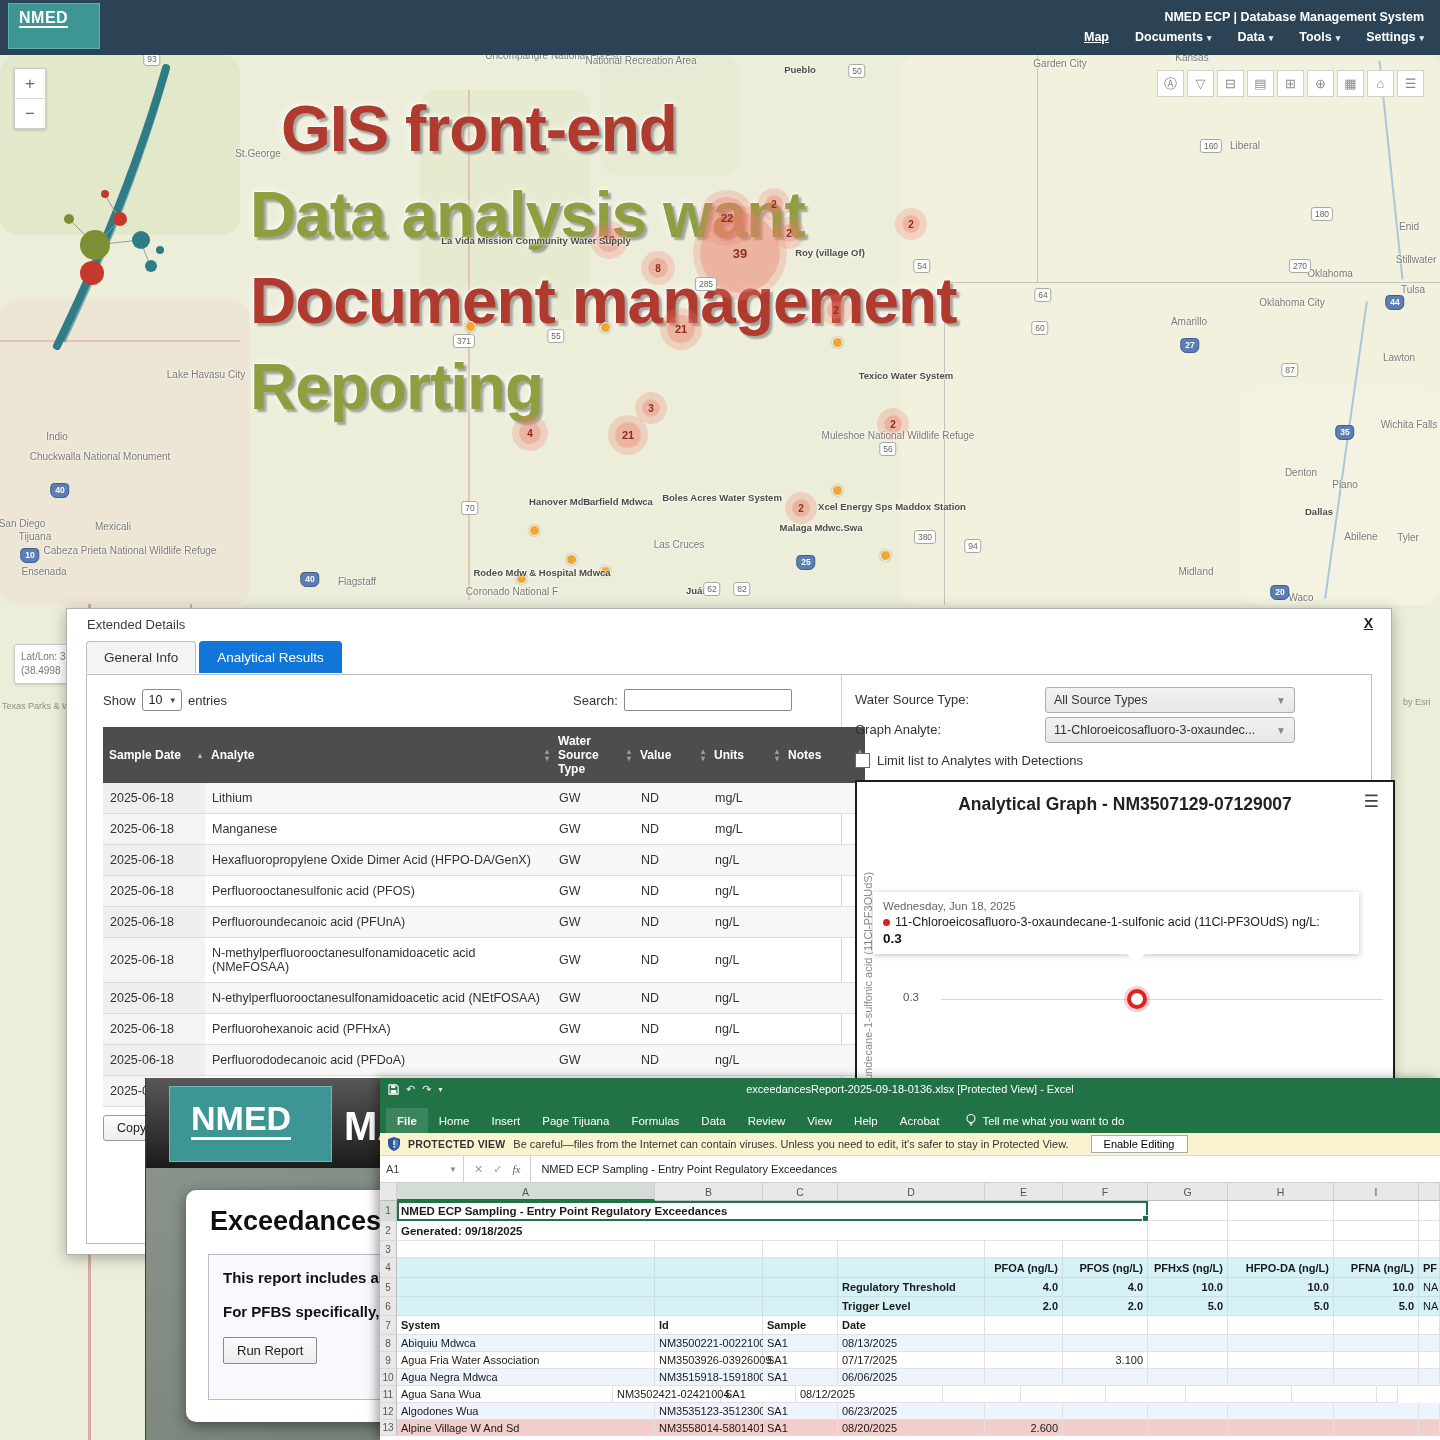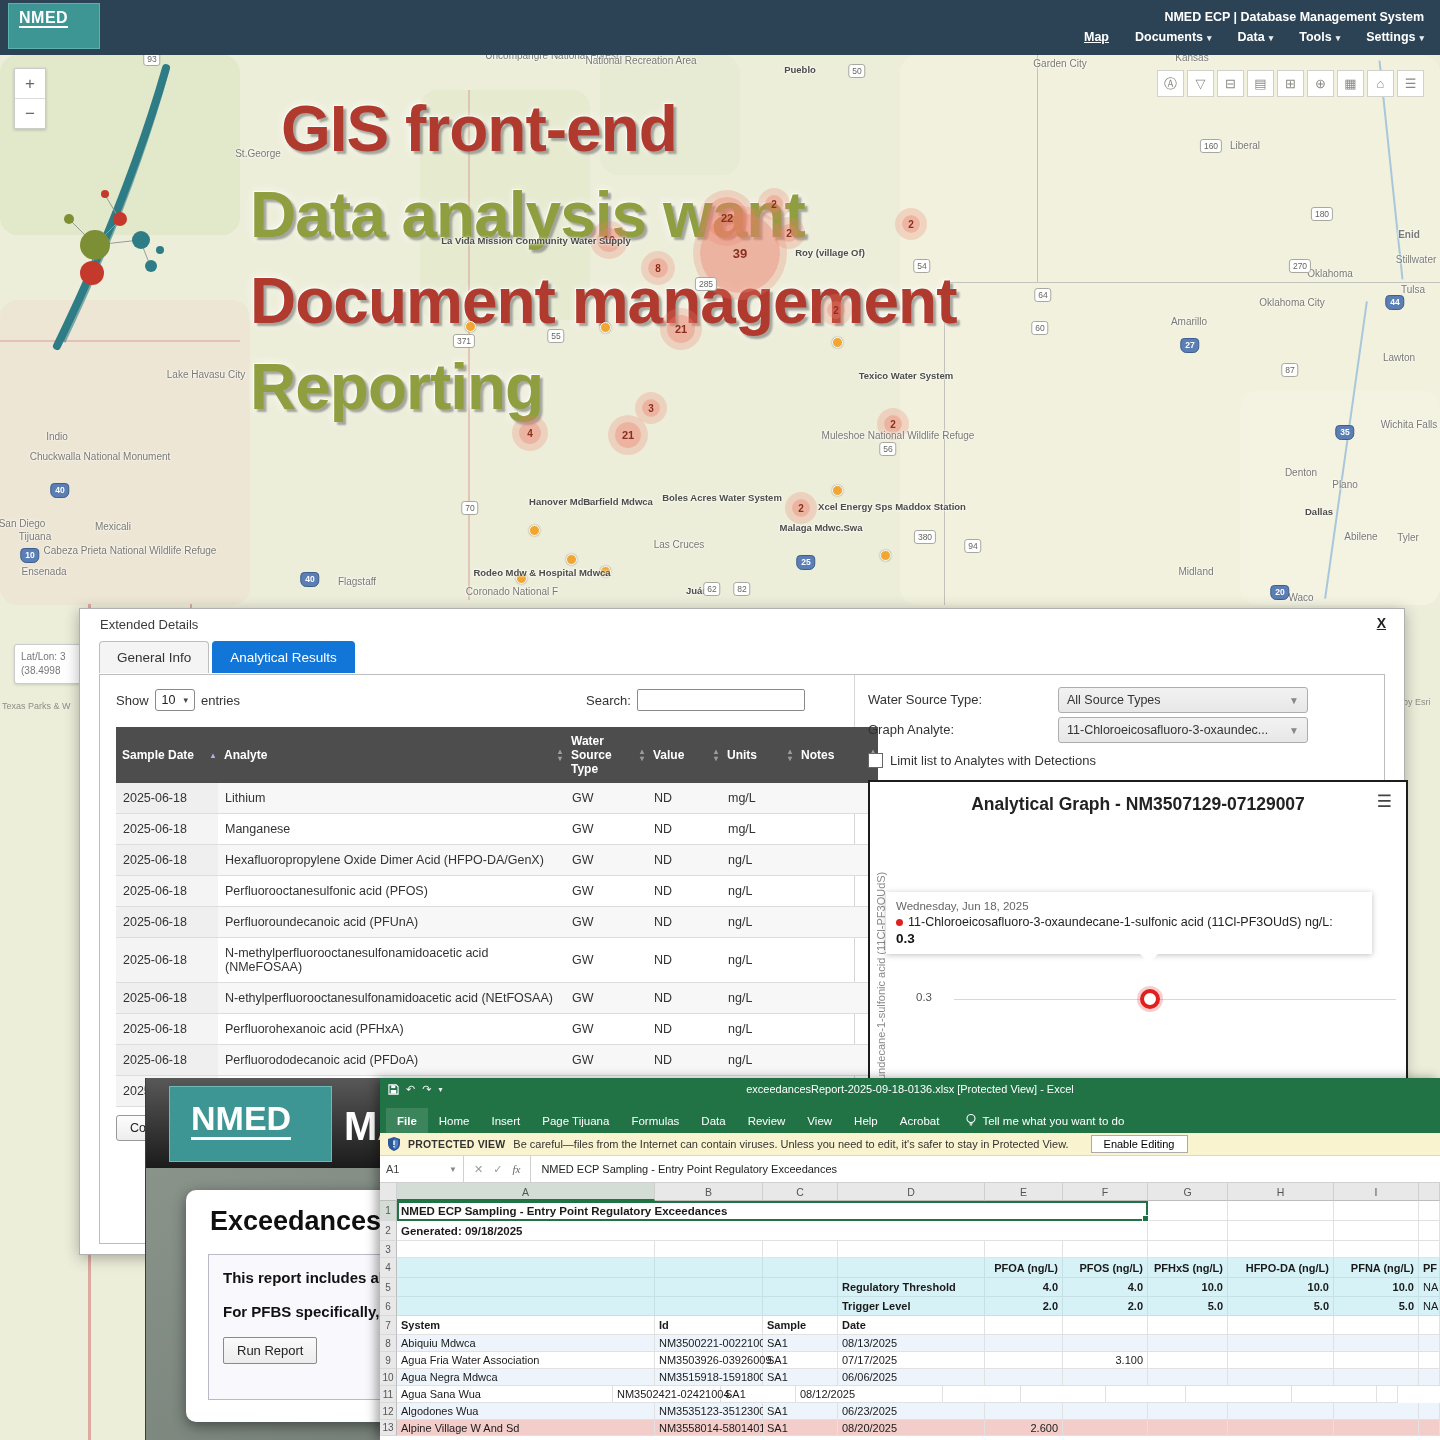--- a/index.html
+++ b/index.html
@@ -43,21 +43,21 @@
   .zbtn:first-child{border-bottom:1px solid #ddd;}
   #maptools{position:absolute;right:16px;top:70px;display:flex;gap:3px;}
   .tool{width:25px;height:25px;background:#fff;border:1px solid #d2d2cc;color:#8a8a84;font-size:13px;
     display:flex;align-items:center;justify-content:center;cursor:pointer;}
   .latlon{position:absolute;left:14px;top:644px;width:86px;background:#fff;border:1px solid #ccc;border-radius:3px;
     font-size:10px;color:#777;padding:5px 6px;line-height:14px;box-shadow:0 1px 3px rgba(0,0,0,.15);}
   .attr-left{position:absolute;left:2px;top:701px;font-size:9px;color:#8f8f89;}
   .attr-right{position:absolute;left:1403px;top:697px;font-size:9px;color:#8f8f89;}
 
   
-  .modal{position:absolute;left:79px;top:608px;width:1324px;height:645px;background:#fff;
+  .modal{position:absolute;left:66px;top:608px;width:1324px;height:645px;background:#fff;
     border:1px solid #b0b0b0;box-shadow:0 3px 14px rgba(0,0,0,.3);z-index:10;}
   .modal-title{position:absolute;left:20px;top:8px;font-size:13px;color:#3c3c3c;}
   .modal-close{position:absolute;right:18px;top:6px;font-weight:700;font-size:14px;color:#222;cursor:pointer;text-decoration:underline;}
   .tabs{position:absolute;left:19px;top:32px;display:flex;z-index:2;}
   .tab{padding:8px 17px;font-size:13.5px;border:1px solid #bdbdbd;border-bottom:none;border-radius:4px 4px 0 0;
     background:#f4f4f4;color:#333;margin-right:3px;cursor:pointer;}
   .tab.active{background:#1276d9;color:#fff;border-color:#1276d9;}
   .content{position:absolute;left:19px;top:65px;right:19px;bottom:10px;border:1px solid #bdbdbd;background:#fff;}
   .vdivider{position:absolute;left:754px;top:0;bottom:0;width:1px;background:#d5d5d5;}
   .show-row{position:absolute;left:16px;top:14px;display:flex;align-items:center;gap:6px;font-size:13px;color:#333;}
@@ -235,21 +235,21 @@
         <div class="mdot" style="left: 832px; top: 485px;"></div>
         <div class="mdot" style="left: 880px; top: 550px;"></div>
         <div class="mdot" style="left: 600px; top: 566px;"></div>
         <div class="mdot" style="left: 516px; top: 573px;"></div>
         <div class="mlabel" style="left: 552px; top: 50px;">Uncompahgre National Forest</div>
         <div class="mlabel" style="left: 641px; top: 55px;">National Recreation Area</div>
         <div class="mlabel bold" style="left: 800px; top: 64px;">Pueblo</div>
         <div class="mlabel" style="left: 1060px; top: 58px;">Garden City</div>
         <div class="mlabel" style="left: 1192px; top: 52px;">Kansas</div>
         <div class="mlabel" style="left: 1245px; top: 140px;">Liberal</div>
-        <div class="mlabel" style="left: 1409px; top: 229px; font-weight: bold;">Enid</div>
+        <div class="mlabel" style="left: 1409px; top: 221px;">Enid</div>
         <div class="mlabel" style="left: 1413px; top: 240px; margin-top: 44px;">Tulsa</div>
         <div class="mlabel" style="left: 1416px; top: 254px;">Stillwater</div>
         <div class="mlabel" style="left: 1330px; top: 268px;">Oklahoma</div>
         <div class="mlabel" style="left: 1292px; top: 297px;">Oklahoma City</div>
         <div class="mlabel" style="left: 1189px; top: 316px;">Amarillo</div>
         <div class="mlabel" style="left: 1399px; top: 352px;">Lawton</div>
         <div class="mlabel" style="left: 1409px; top: 419px;">Wichita Falls</div>
         <div class="mlabel" style="left: 1301px; top: 467px;">Denton</div>
         <div class="mlabel" style="left: 1345px; top: 479px;">Plano</div>
         <div class="mlabel bold" style="left: 1319px; top: 506px;">Dallas</div>

